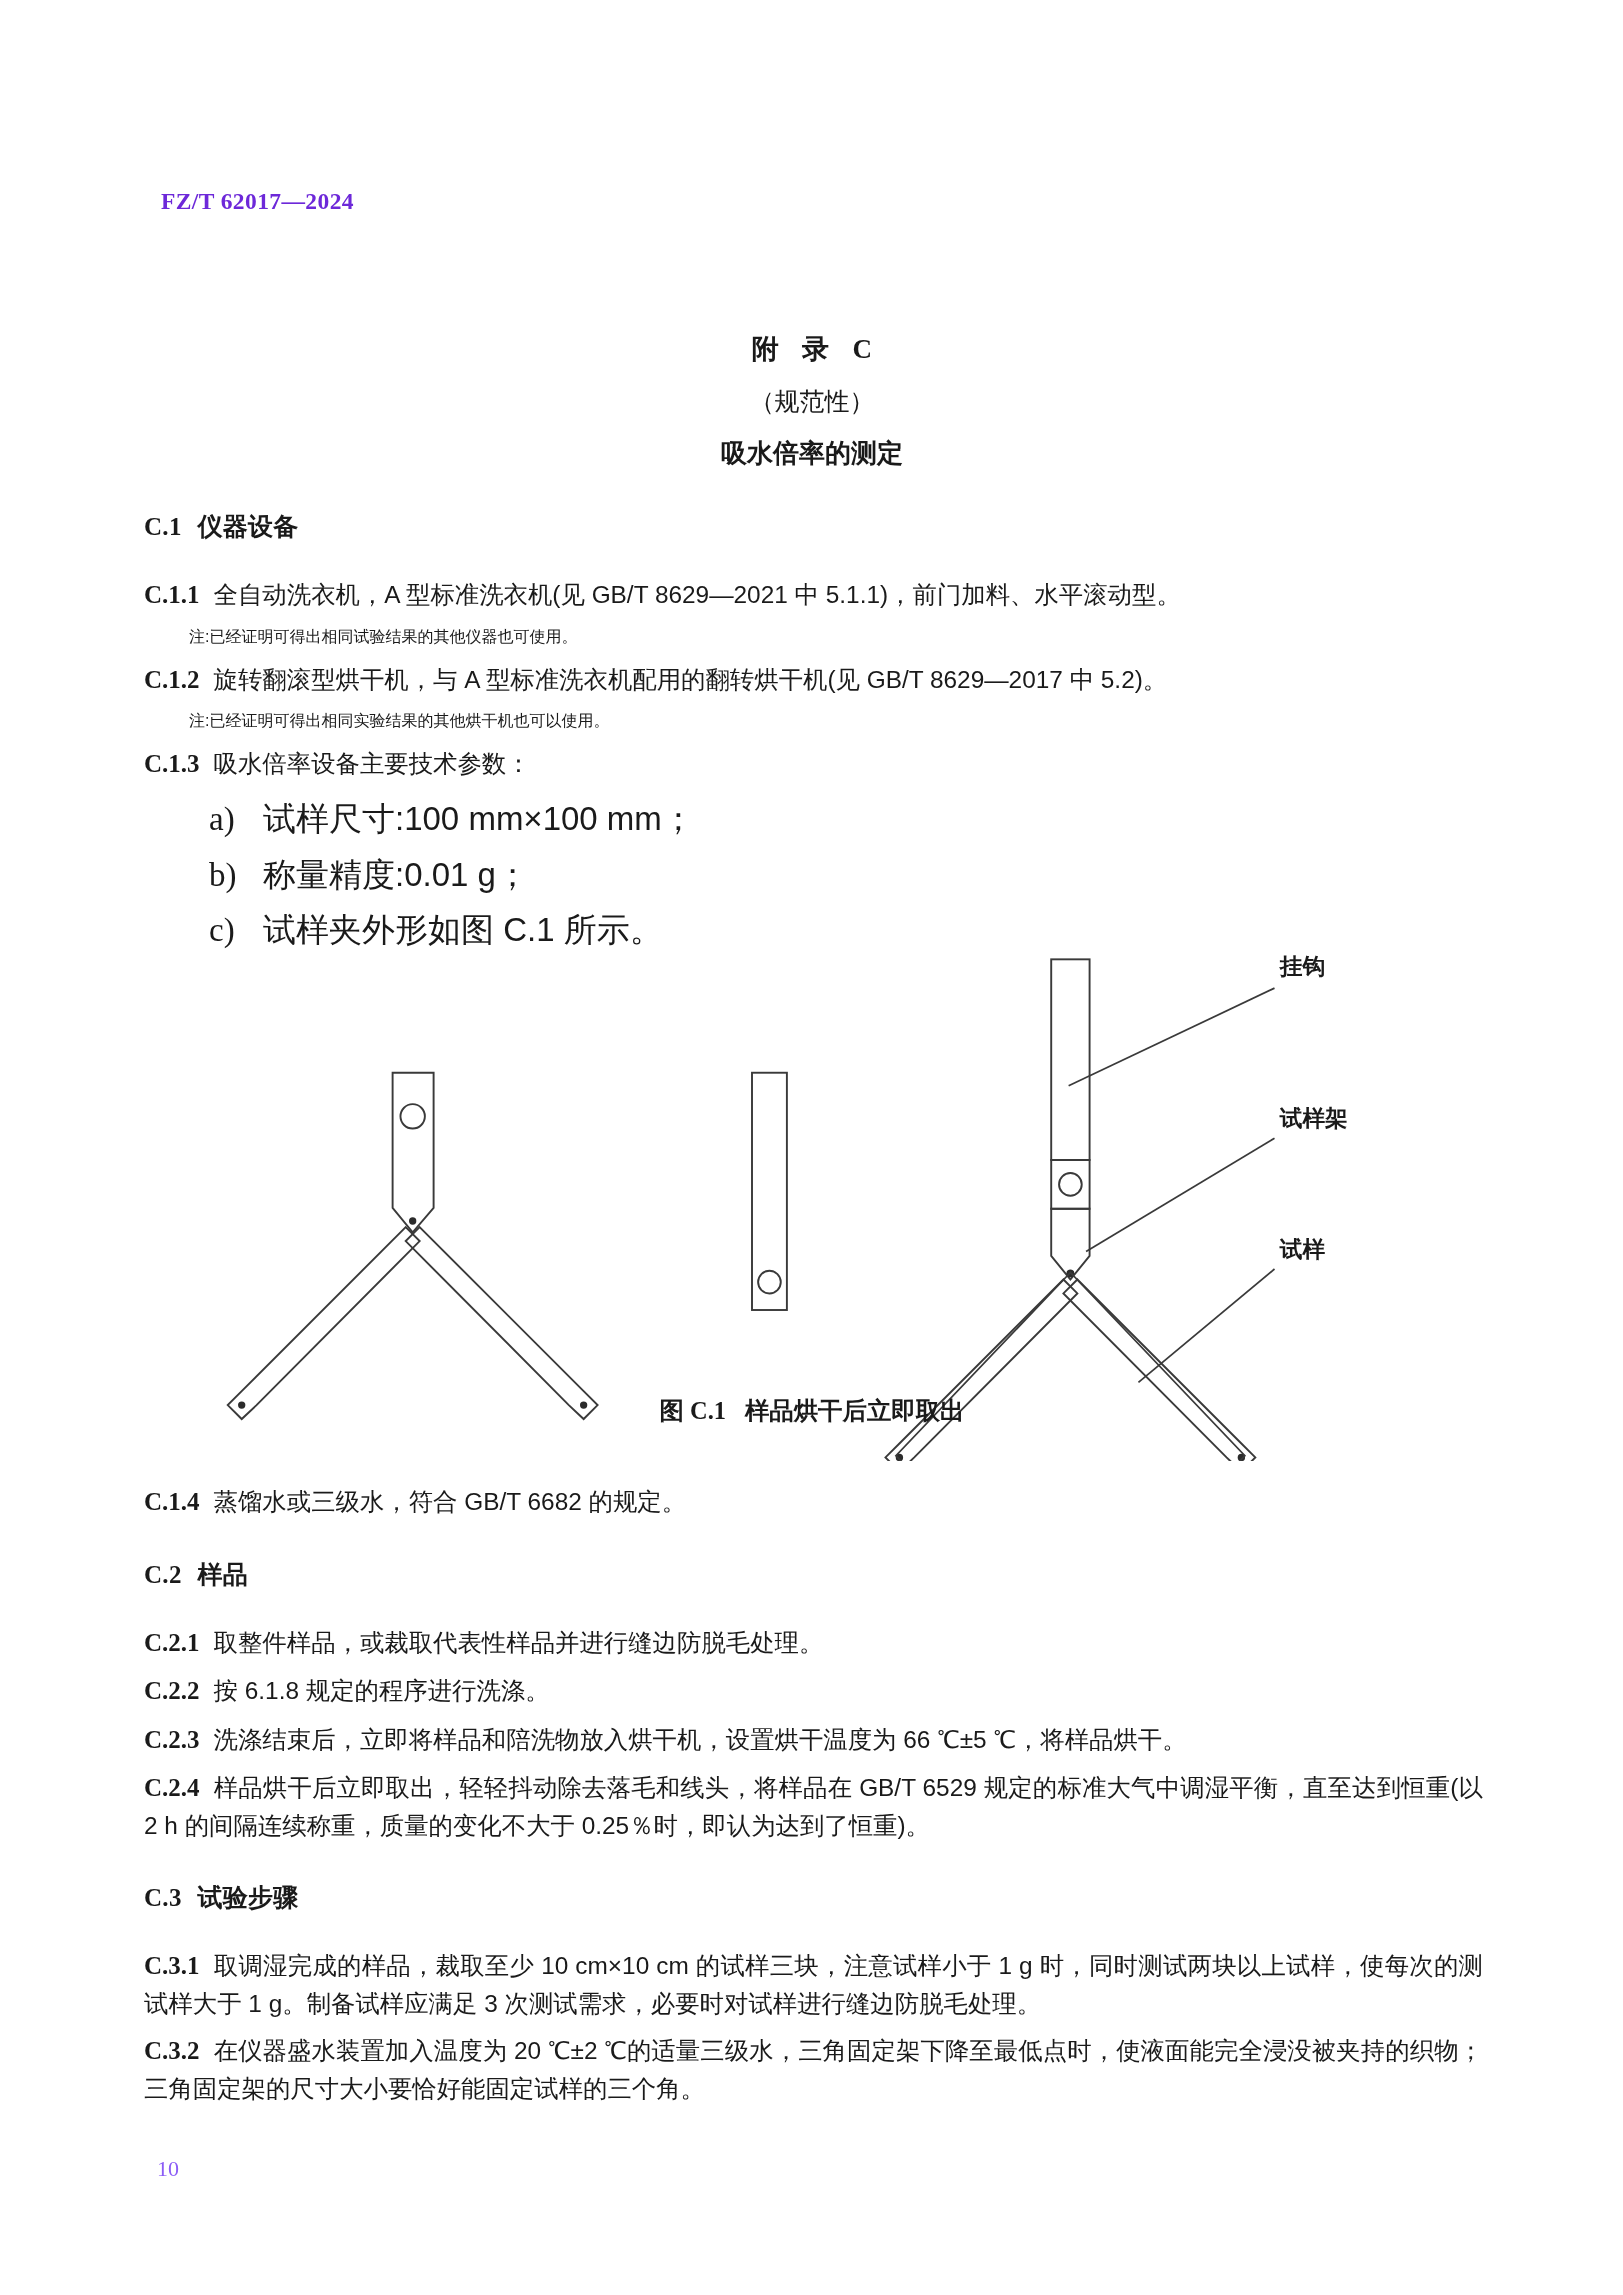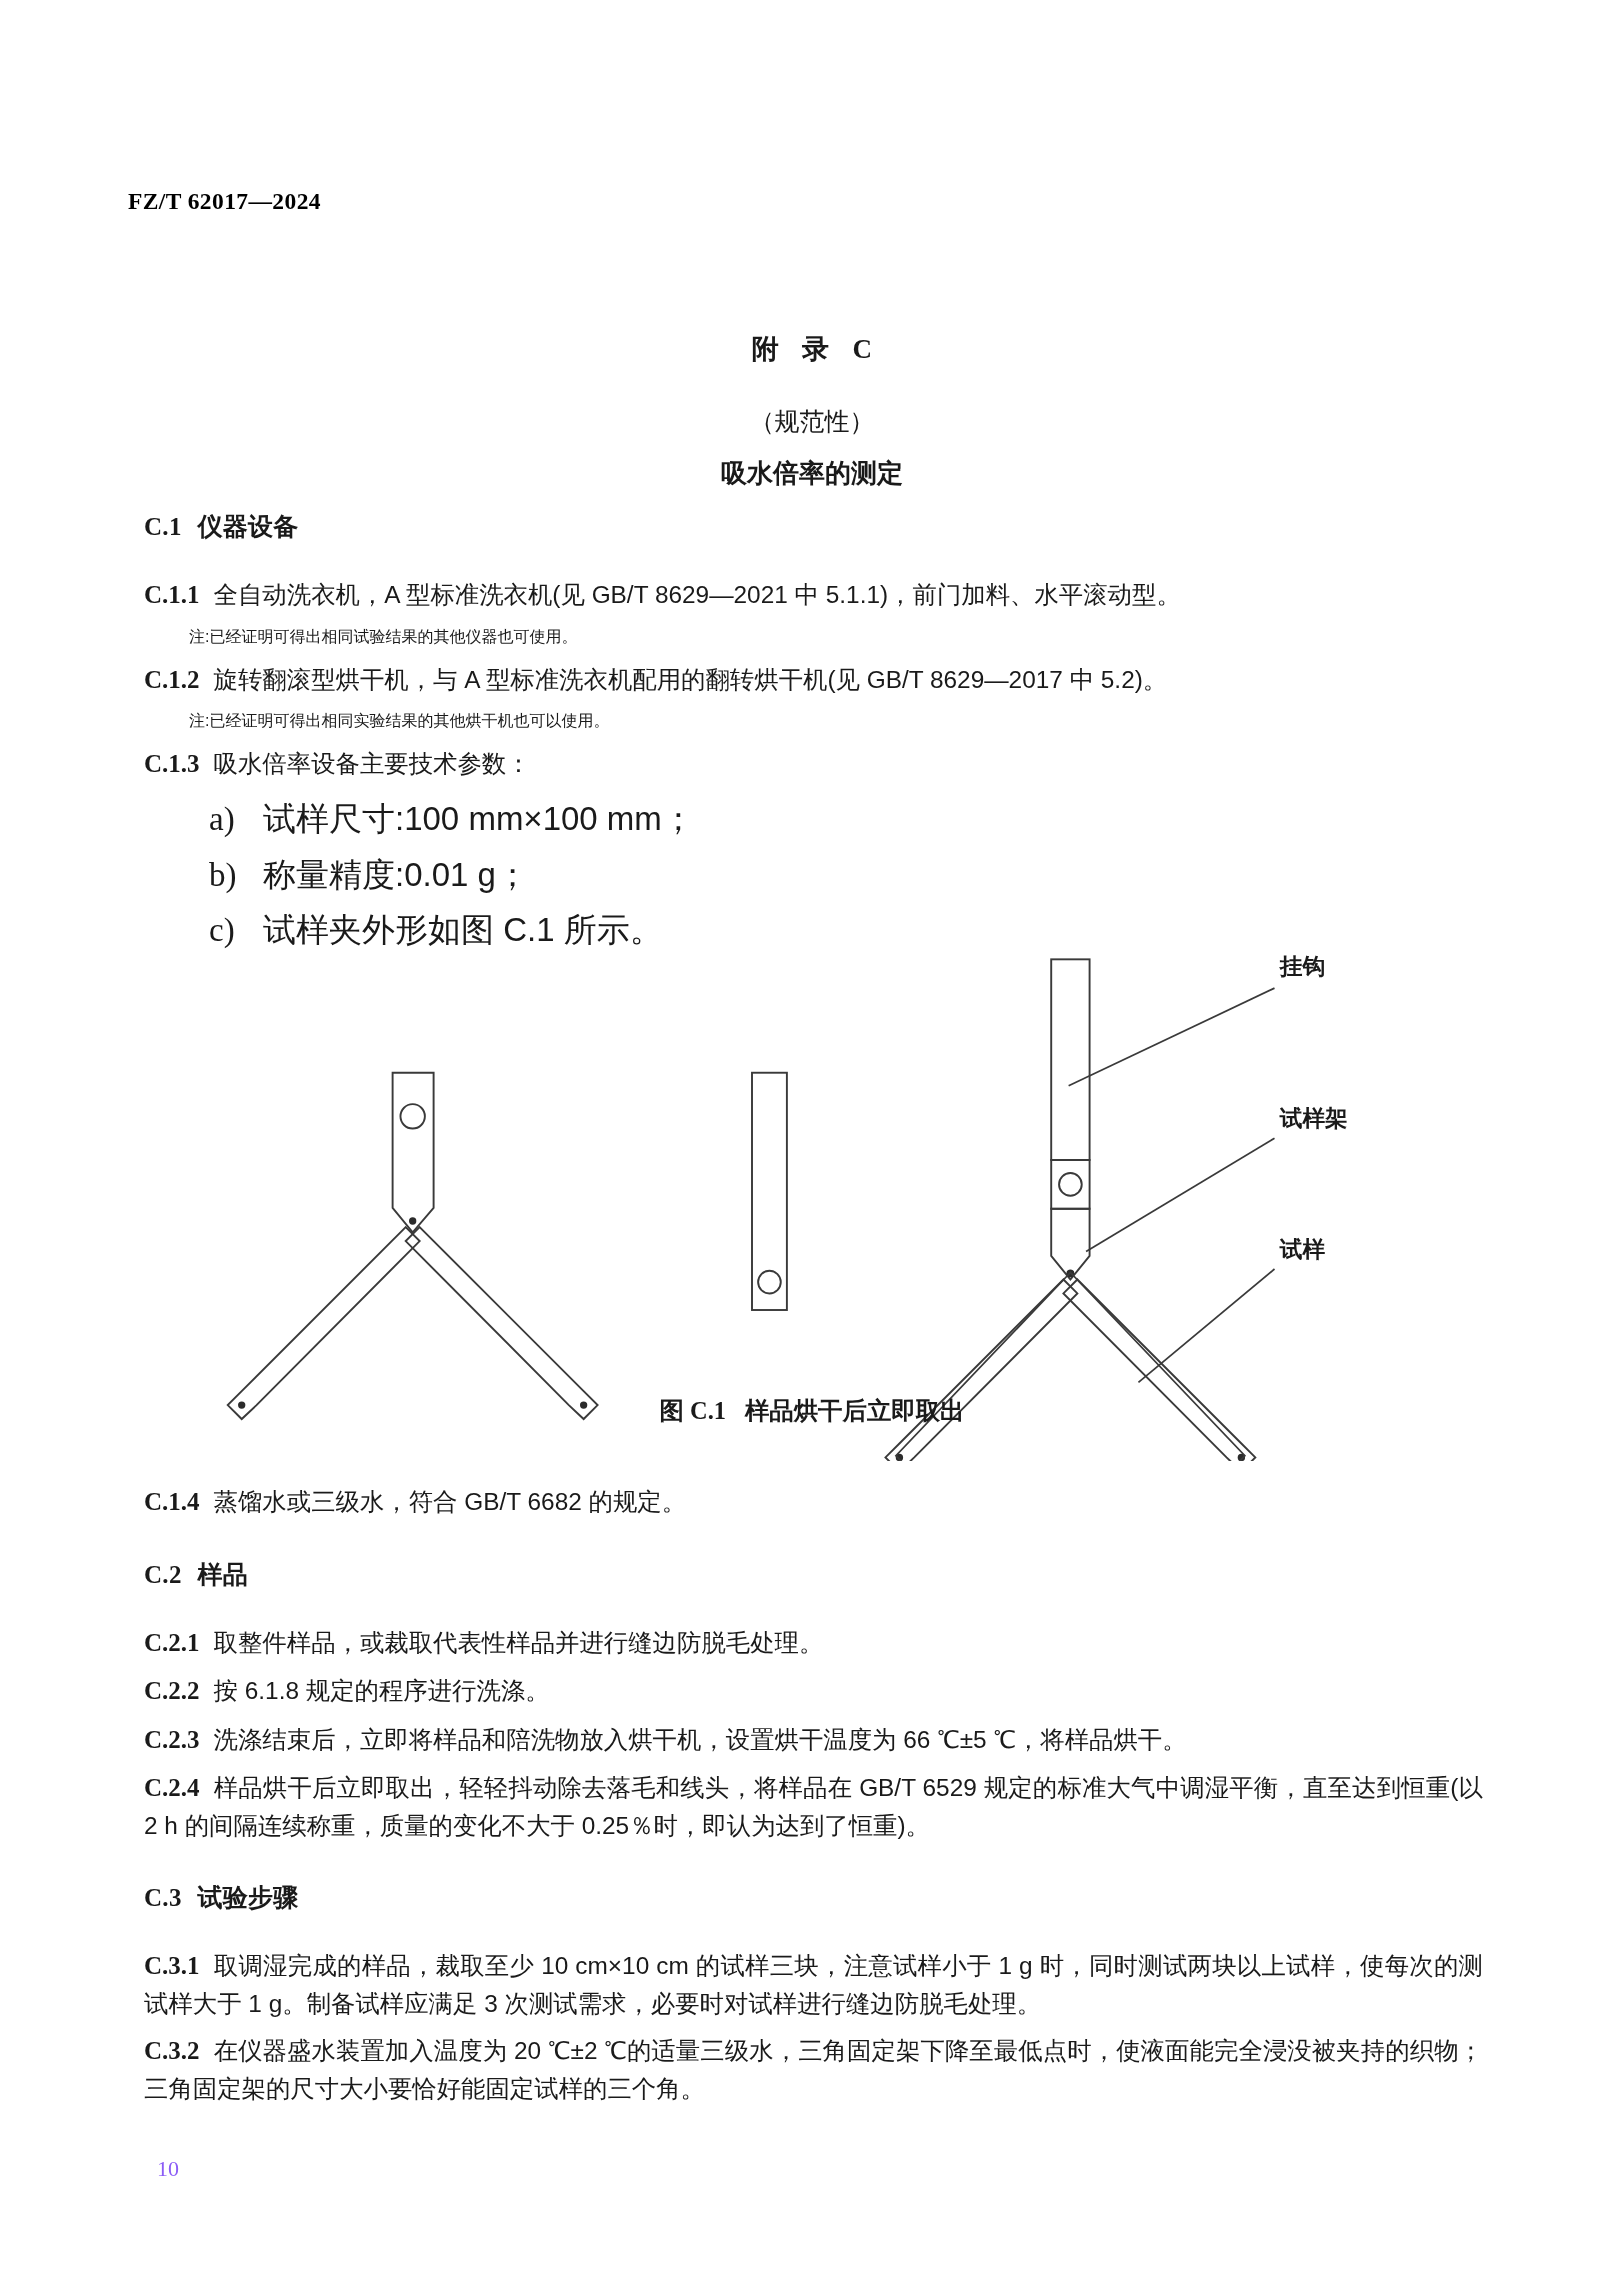--- a/index.html
+++ b/index.html
@@ -16,43 +16,43 @@
     width: 1624px;
     height: 2295px;
     background: #ffffff;
     box-sizing: border-box;
     overflow: hidden;
   }
 
   
   .running-head {
     position: absolute;
-    left: 128px;
+    left: 161px;
     top: 188px;
     font-family: "Liberation Serif", serif;
     font-weight: bold;
     font-size: 23.5px;
     letter-spacing: 0.4px;
-    color: #000000;
+    color: #6d28d9;
   }
 
   
   .annex-head {
     position: absolute;
     left: 0;
     right: 0;
     top: 331px;
     text-align: center;
   }
   .annex-head .line1 {
     font-family: "Liberation Serif", serif;
     font-weight: bold;
     font-size: 27px;
     letter-spacing: 0.4px;
-    margin-bottom: 38px;
+    margin-bottom: 18px;
     text-align: center;
   }
   .annex-head .line1 .sp { display: inline-block; width: 23px; }
   .annex-head .line2 {
     font-family: "Liberation Sans", sans-serif;
     font-weight: normal;
     font-size: 25px;
     margin-bottom: 18px;
   }
   .annex-head .line3 {

